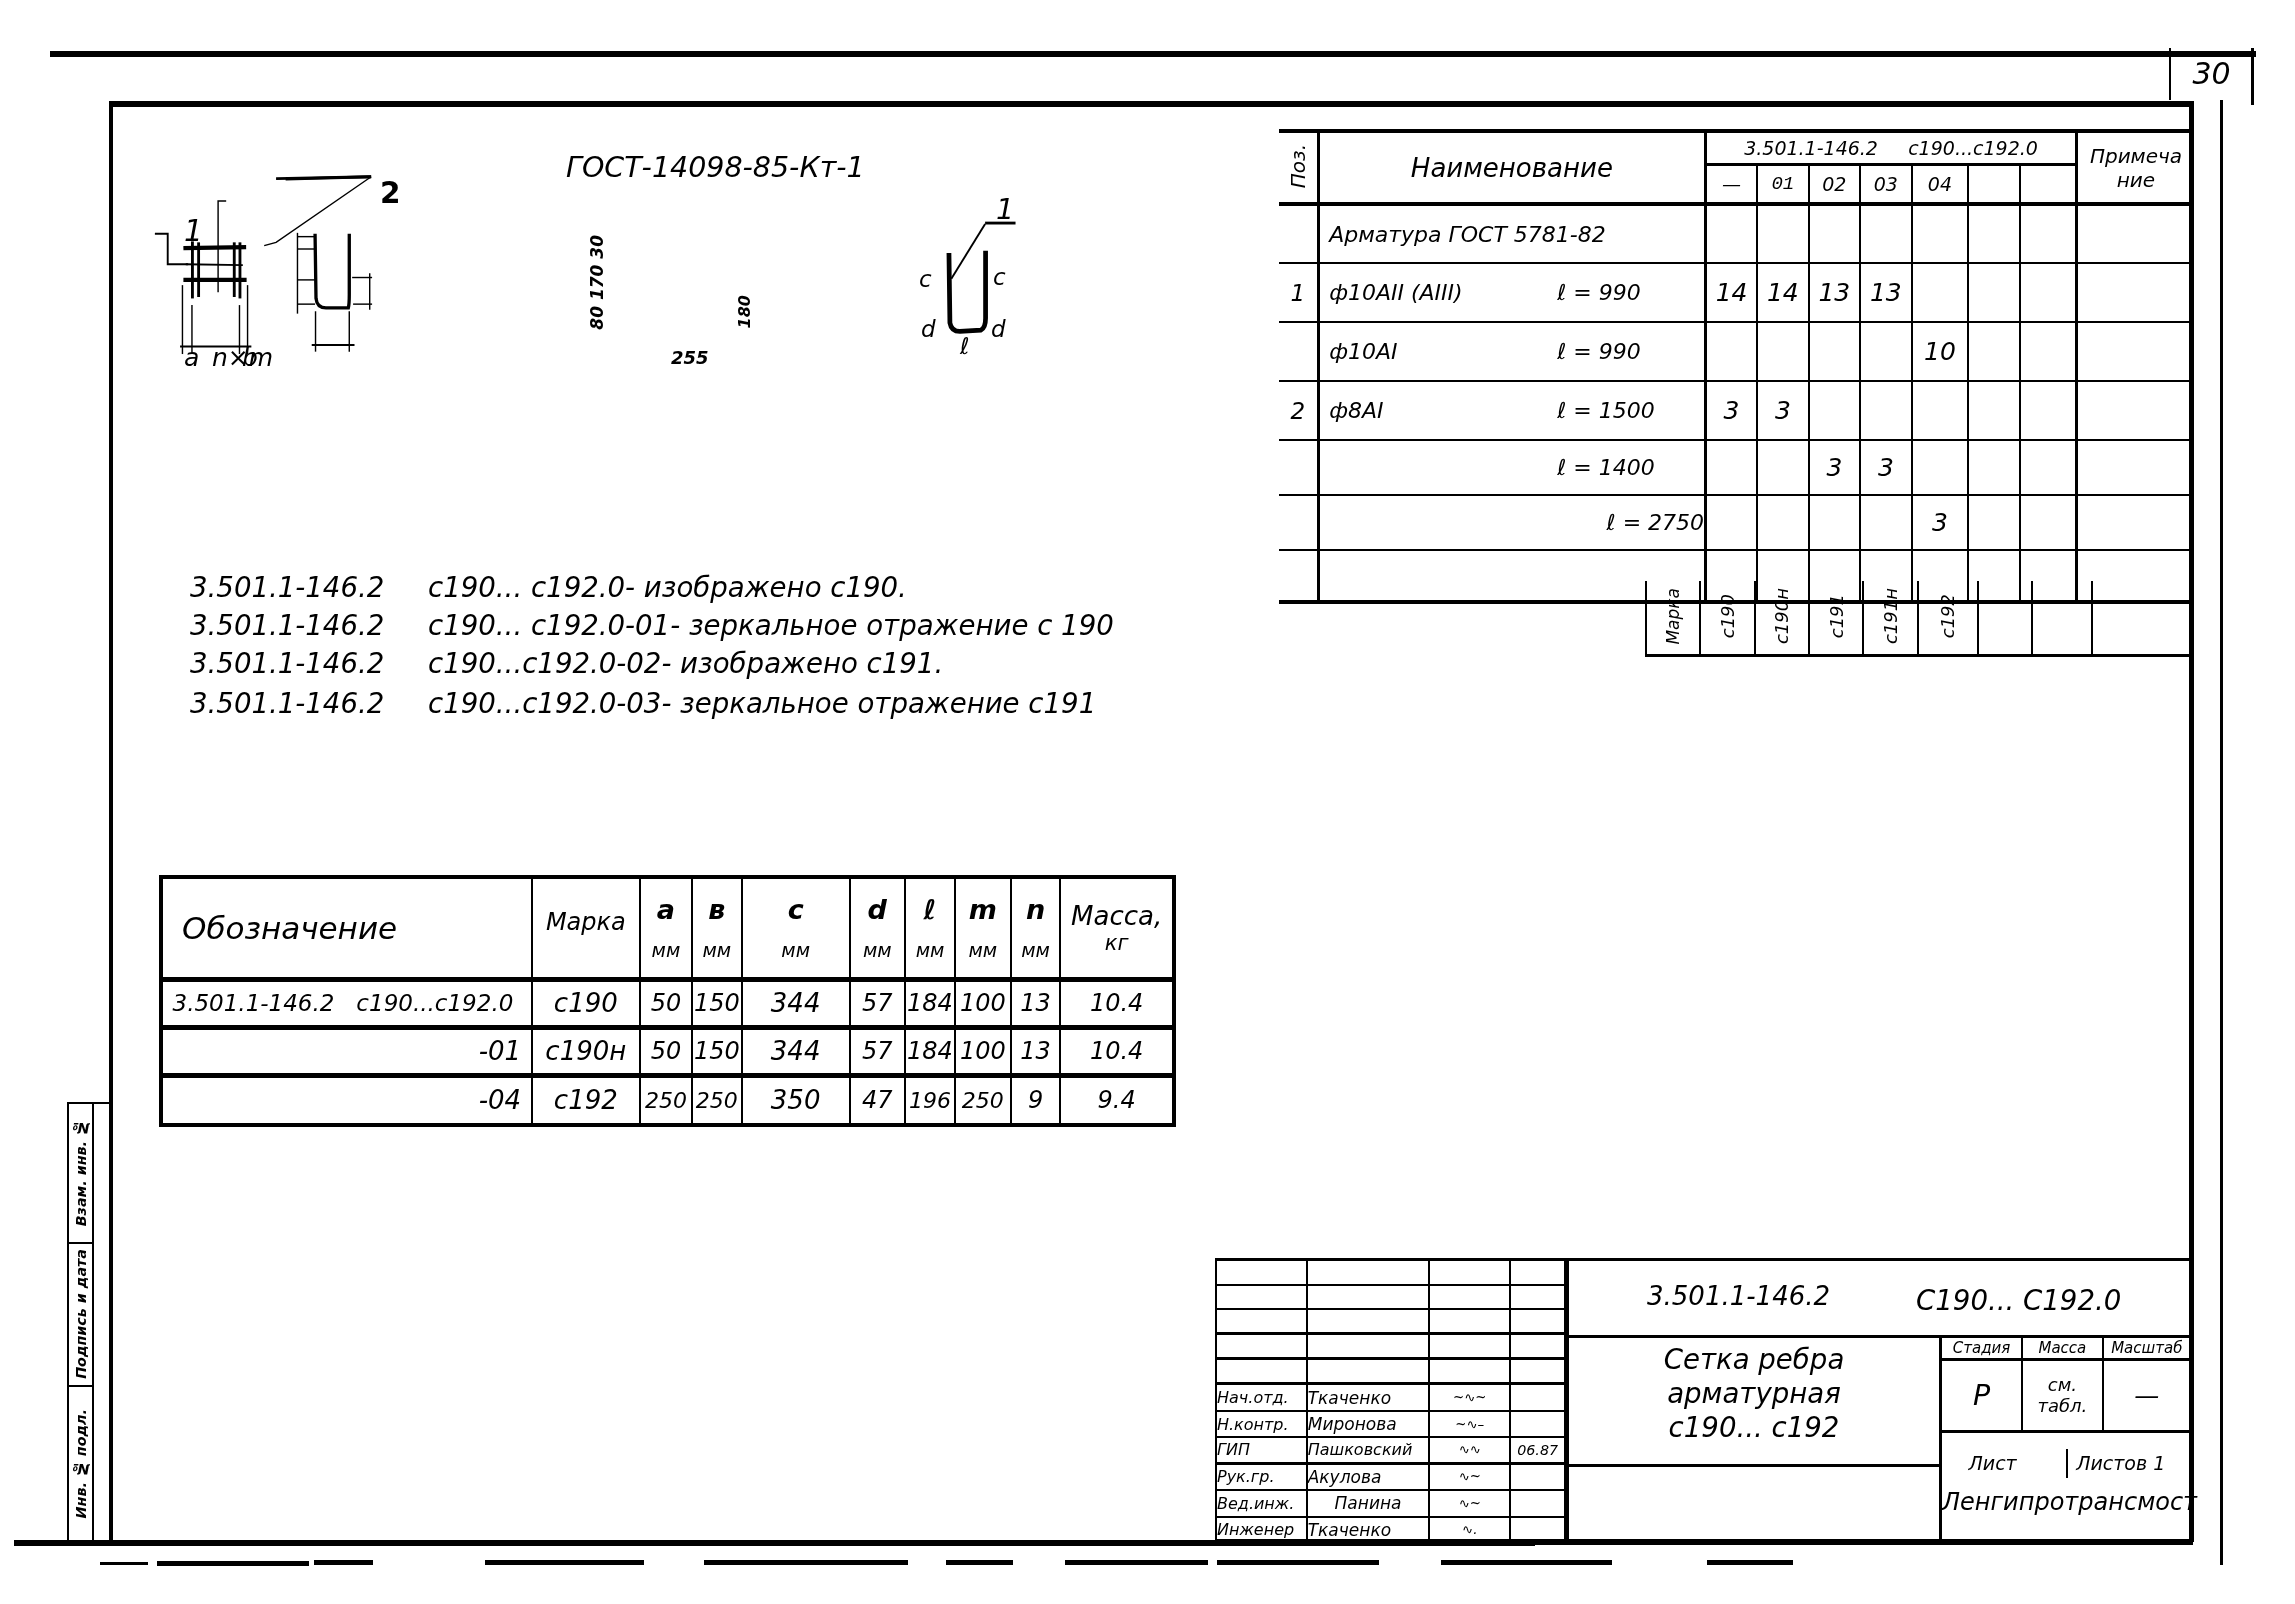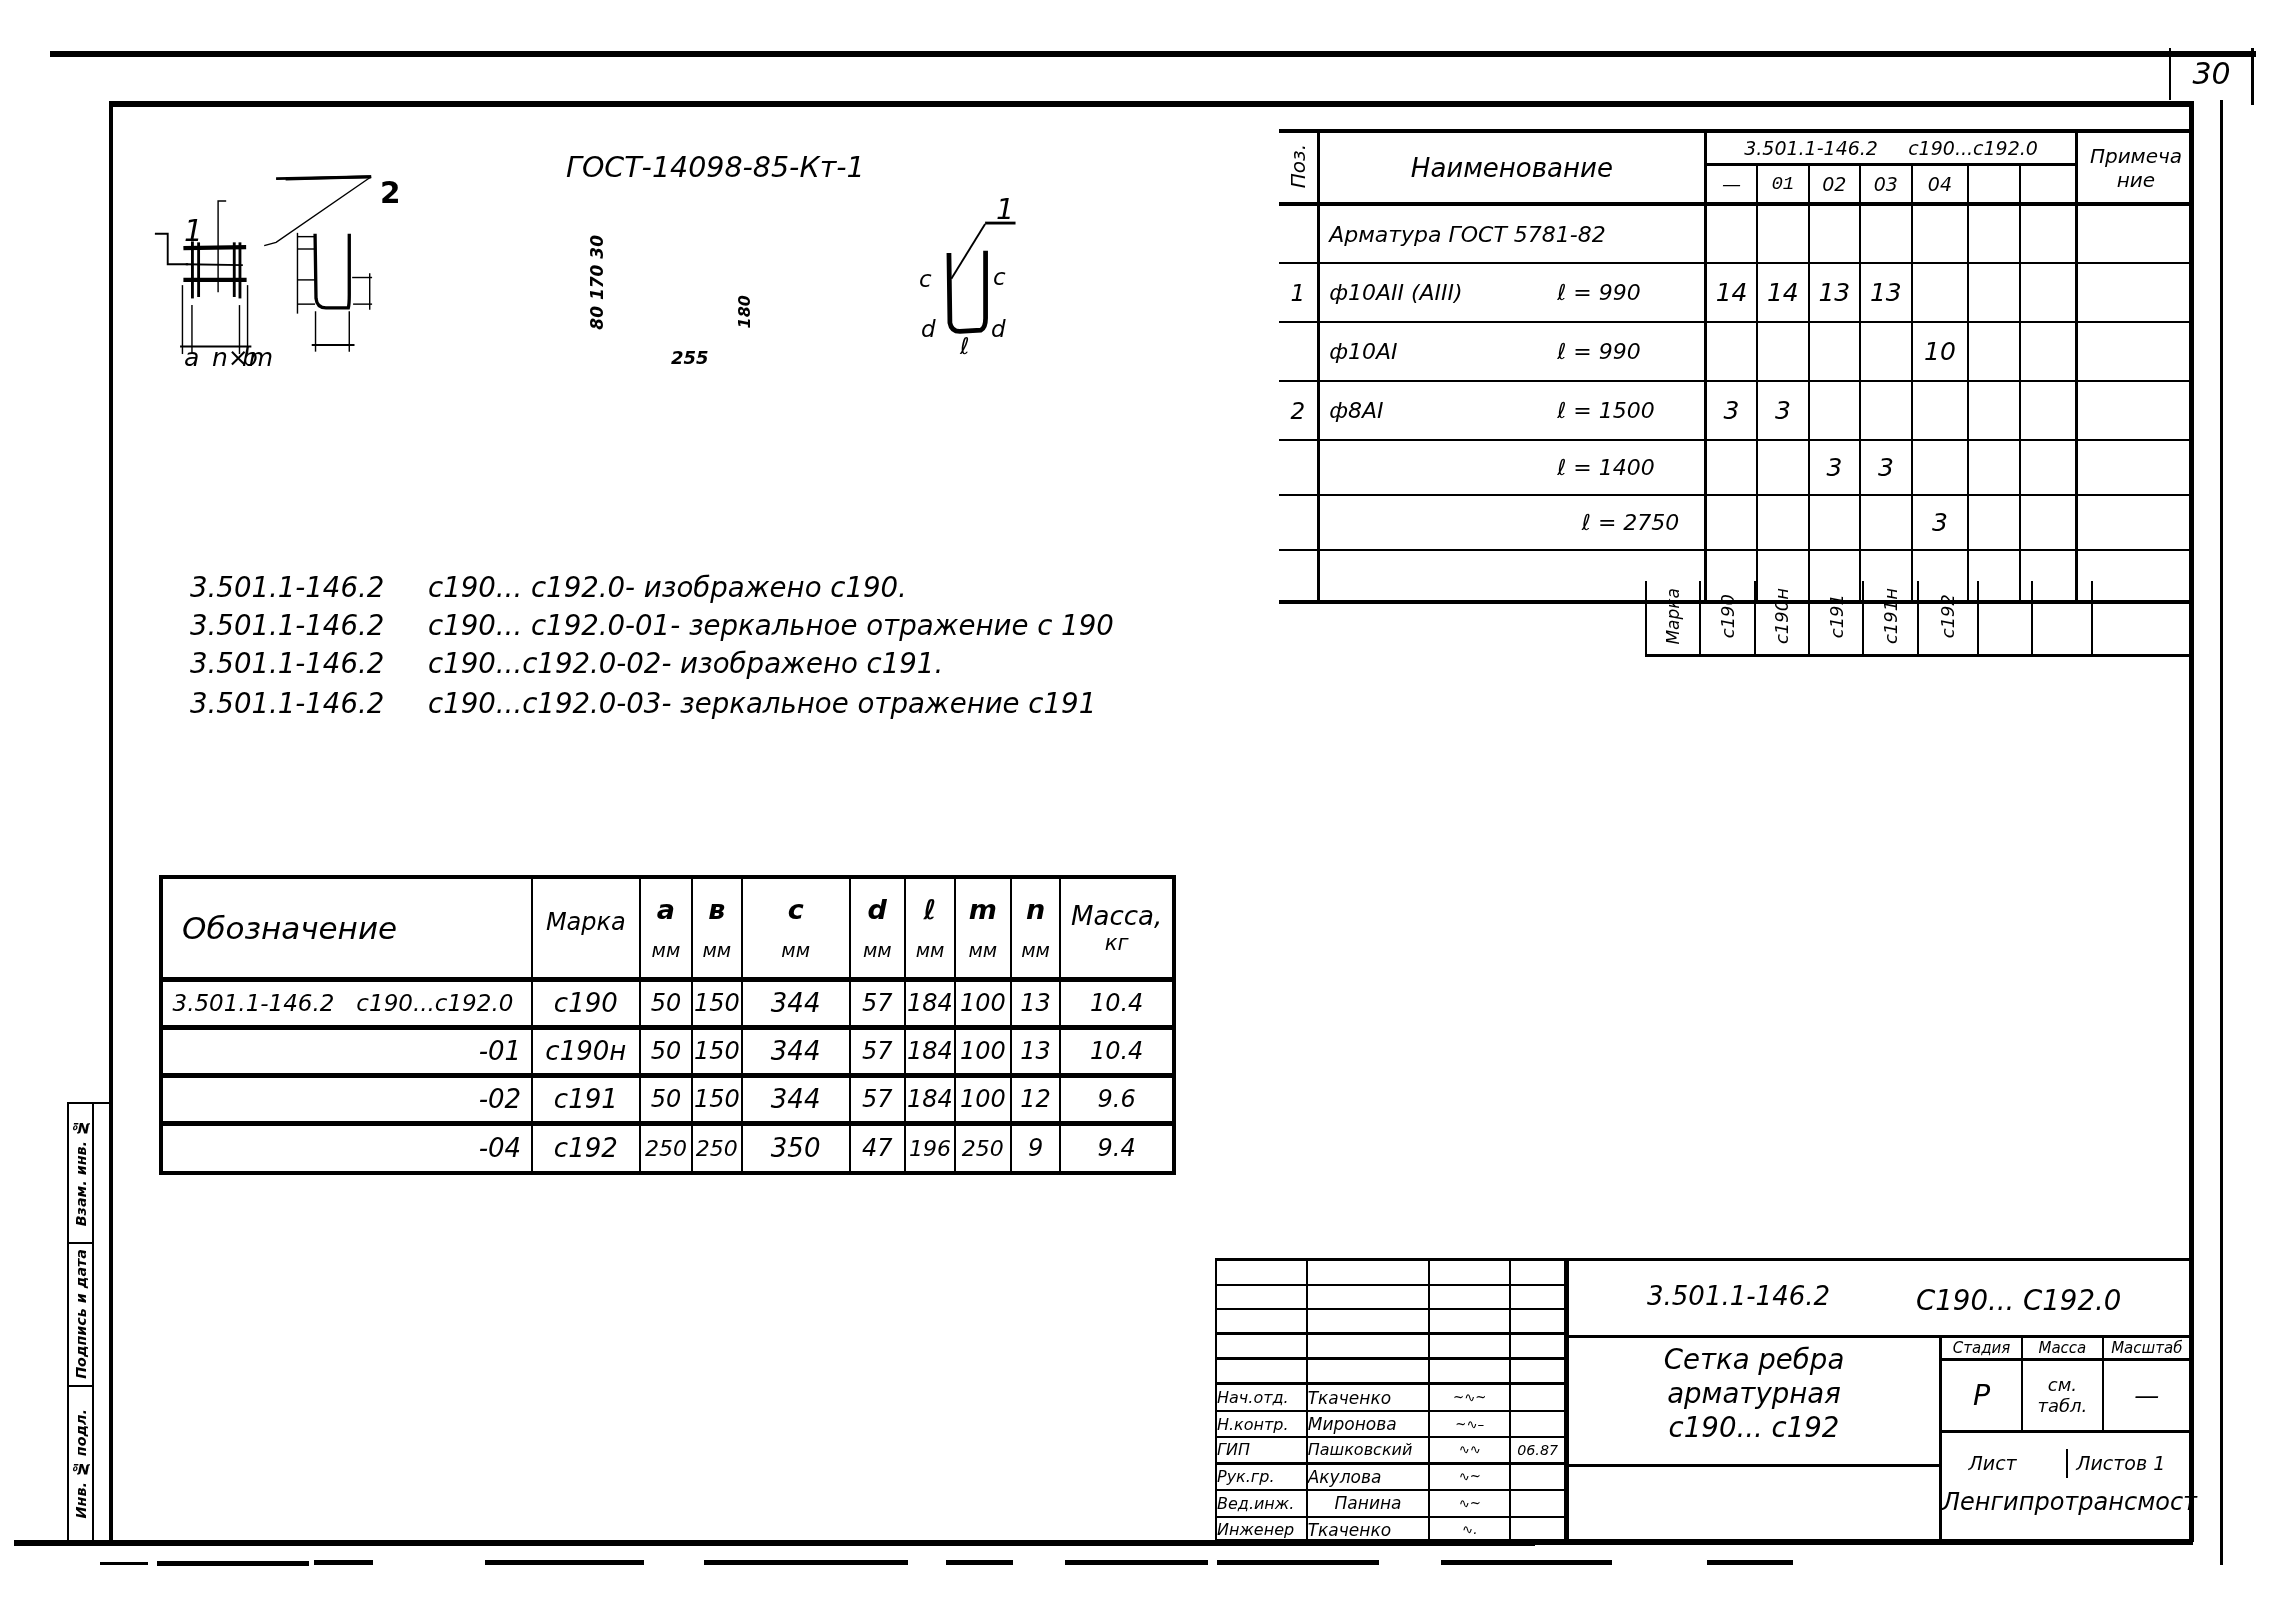--- a/index.html
+++ b/index.html
@@ -233,21 +233,21 @@
     <td style="font-size:25px;">3</td>
     <td style="font-size:25px;">3</td>
     <td style="font-size:25px;"></td>
     <td></td>
     <td></td>
     <td style="border-left-width:3.8px;border-right:none;"></td>
   </tr>
 
   <tr style="height:55px;">
     <td style="font-size:23px;border-left:none;"></td>
-    <td style="text-align:center;padding-left:9.5px;font-size:22px;border-left-width:3.8px;">
+    <td style="text-align:right;padding-left:9.5px;font-size:22px;border-left-width:3.8px;">
       <span style="display:inline-block;width:228px;"></span><span>ℓ = 2750</span>
     </td>
     <td style="font-size:25px;border-left-width:3.8px;"></td>
     <td style="font-size:25px;"></td>
     <td style="font-size:25px;"></td>
     <td style="font-size:25px;"></td>
     <td style="font-size:25px;">3</td>
     <td></td>
     <td></td>
     <td style="border-left-width:3.8px;border-right:none;"></td>
@@ -364,32 +364,20 @@
     <td style="font-size:26px;text-align:right;padding-right:9.5px;border-bottom-width:5.7px;">-01</td>
     <td style="font-size:26px;border-bottom-width:5.7px;">с190н</td>
     <td style="font-size:24px;border-bottom-width:5.7px;">50</td>
     <td style="font-size:24px;border-bottom-width:5.7px;">150</td>
     <td style="font-size:26px;border-bottom-width:5.7px;">344</td>
     <td style="font-size:24px;border-bottom-width:5.7px;">57</td>
     <td style="font-size:24px;border-bottom-width:5.7px;">184</td>
     <td style="font-size:24px;border-bottom-width:5.7px;">100</td>
     <td style="font-size:24px;border-bottom-width:5.7px;">13</td>
     <td style="font-size:24px;border-bottom-width:5.7px;">10.4</td>
-  </tr>
-  <tr style="height:48px;">
-    <td style="font-size:26px;text-align:right;padding-right:9.5px;border-bottom-width:5.7px;">-02</td>
-    <td style="font-size:26px;border-bottom-width:5.7px;">с191</td>
-    <td style="font-size:24px;border-bottom-width:5.7px;">50</td>
-    <td style="font-size:24px;border-bottom-width:5.7px;">150</td>
-    <td style="font-size:26px;border-bottom-width:5.7px;">344</td>
-    <td style="font-size:24px;border-bottom-width:5.7px;">57</td>
-    <td style="font-size:24px;border-bottom-width:5.7px;">184</td>
-    <td style="font-size:24px;border-bottom-width:5.7px;">100</td>
-    <td style="font-size:24px;border-bottom-width:5.7px;">12</td>
-    <td style="font-size:24px;border-bottom-width:5.7px;">9.6</td>
   </tr>
   <tr style="height:50px;">
     <td style="font-size:26px;text-align:right;padding-right:9.5px;">-04</td>
     <td style="font-size:26px;">с192</td>
     <td style="font-size:22px;">250</td>
     <td style="font-size:22px;">250</td>
     <td style="font-size:26px;">350</td>
     <td style="font-size:24px;">47</td>
     <td style="font-size:22px;">196</td>
     <td style="font-size:22px;">250</td>

